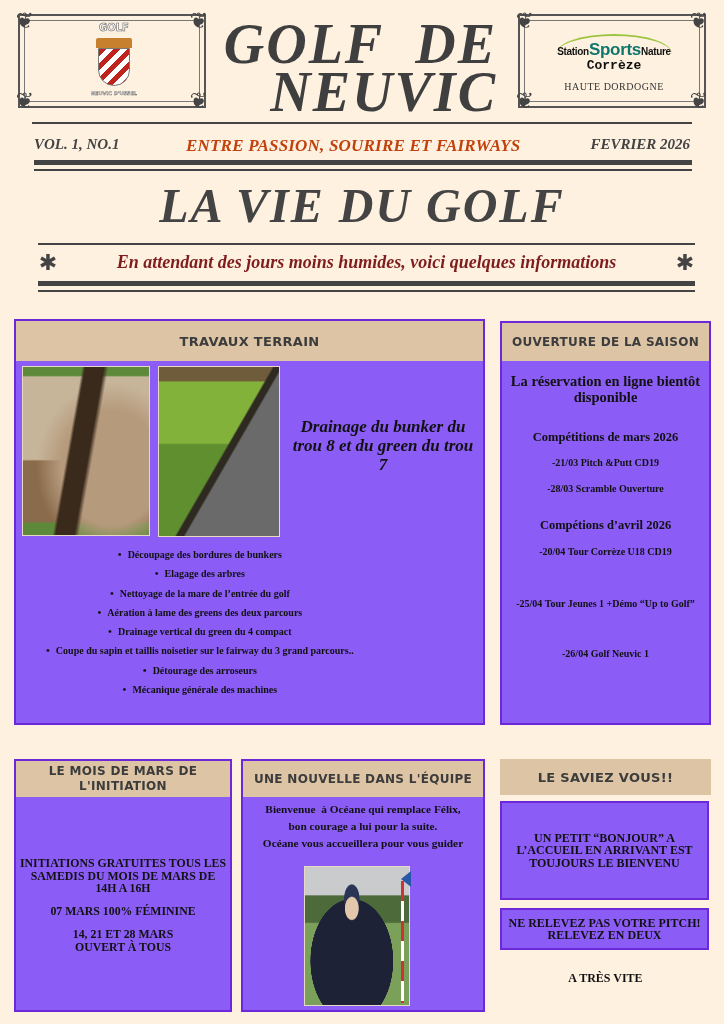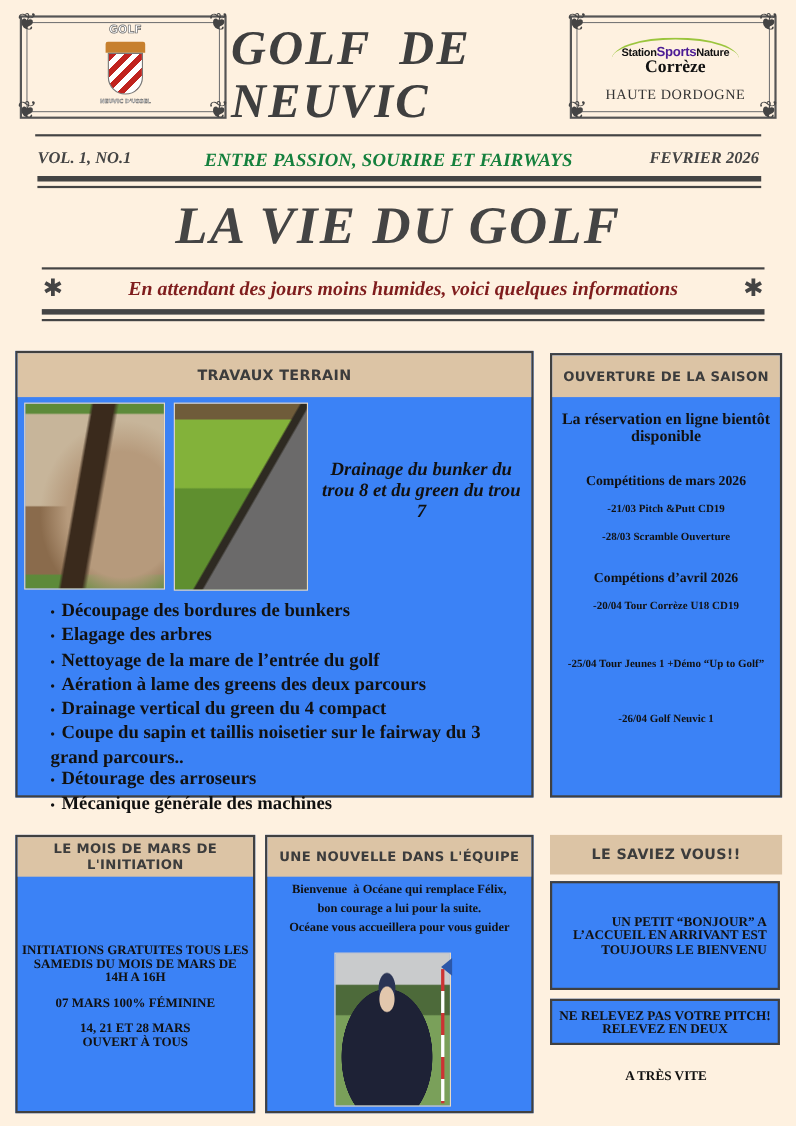--- a/index.html
+++ b/index.html
@@ -20,63 +20,63 @@
   .crest { position: absolute; left: 74px; top: 6px; width: 40px; height: 80px; }
   .crest-golf { position: absolute; left: 0; width: 100%; top: 0; text-align: center; font-family: "DejaVu Sans", sans-serif; font-weight: bold; font-size: 10px; color: #fff; -webkit-text-stroke: 0.6px #666; }
   .crest-crown { position: absolute; left: 2px; top: 16px; width: 36px; height: 10px; background: #c7802e; border-radius: 2px 2px 0 0; }
   .crest-shield { position: absolute; left: 4px; top: 26px; width: 32px; height: 38px; border-radius: 0 0 16px 16px; border: 1px solid #777;
     background: repeating-linear-gradient(135deg, #c0231e 0 5px, #fff 5px 10px); }
   .crest-sub { position: absolute; left: -12px; width: 64px; top: 68px; text-align: center; font-family: "DejaVu Sans", sans-serif; font-size: 5px; font-weight: bold; color: #fff; -webkit-text-stroke: 0.4px #666; }
 
   .ssn { position: absolute; left: 20px; top: 18px; width: 148px; text-align: center; }
   .ssn-arc { position: absolute; left: 16px; top: 0; width: 116px; height: 40px; border-top: 2px solid #9bc53d; border-radius: 50%; }
   .ssn-line1 { position: relative; top: 6px; font-family: "Liberation Sans", sans-serif; font-weight: bold; font-size: 10px; letter-spacing: -0.3px; }
-  .ssn-line1 .big { color: #4c1d95; font-size: 12px; }
-  .ssn-line2 { position: relative; top: 4px; font-family: Liberation Serif, serif; font-weight: bold; font-size: 16px; text-align: center; }
-  .ssn-line3 { position: relative; top: 12px; font-family: "Liberation Serif", serif; font-size: 13px; color: #333; letter-spacing: 0.5px; }
-
-  #masthead { position: absolute; left: 210px; top: 20px; width: 305px; text-align: left; font-family: "Liberation Serif", serif; font-style: italic; font-weight: bold; font-size: 44px; line-height: 48px; color: #3f3f3f; letter-spacing: 2px; }
+  .ssn-line1 .big { color: #0f766e; font-size: 17px; }
+  .ssn-line2 { position: relative; top: 4px; font-family: Liberation Mono, monospace; font-weight: bold; font-size: 13px; text-align: center; }
+  .ssn-line3 { position: relative; top: 12px; font-family: "Liberation Serif", serif; font-size: 10px; color: #333; letter-spacing: 0.5px; }
+
+  #masthead { position: absolute; left: 192px; top: 20px; width: 305px; text-align: right; font-family: "Liberation Serif", serif; font-style: italic; font-weight: bold; font-size: 56px; line-height: 48px; color: #3f3f3f; letter-spacing: 2px; }
 
   .rule { position: absolute; background: #444; }
   #rule-top { left: 32px; top: 122px; width: 660px; height: 2px; }
 
   .meta { position: absolute; top: 136px; font-family: "Liberation Serif", serif; font-style: italic; font-weight: bold; color: #444; font-size: 15px; }
   #vol { left: 34px; }
-  #tagline { left: 186px; font-size: 17px; color: #15803d; letter-spacing: 0.2px; }
+  #tagline { left: 186px; font-size: 17px; color: #c2410c; letter-spacing: 0.2px; }
   #date { right: 34px; }
 
   #rule-2a { left: 34px; top: 160px; width: 658px; height: 5px; }
   #rule-2b { left: 34px; top: 169px; width: 658px; height: 2px; }
 
   #headline { position: absolute; left: 0; width: 724px; top: 178px; text-align: center; font-family: "Liberation Serif", serif; font-style: italic; font-weight: bold; font-size: 48px; color: #444; letter-spacing: 2px; }
 
   #rule-3 { left: 38px; top: 243px; width: 657px; height: 2px; }
   #subtitle-row { position: absolute; left: 38px; top: 248px; width: 657px; height: 28px; display: flex; align-items: center; justify-content: space-between; }
   .star { font-family: "DejaVu Sans", sans-serif; font-size: 22px; font-weight: bold; color: #444; width: 20px; text-align: center; }
   #subtitle { font-family: "Liberation Serif", serif; font-style: italic; font-weight: bold; font-size: 18px; color: #7f1d1d; }
   #rule-4a { left: 38px; top: 281px; width: 657px; height: 5px; }
   #rule-4b { left: 38px; top: 290px; width: 657px; height: 2px; }
 
-  .box { position: absolute; border: 2px solid #404040; background: #3b82f6; }
+  .box { position: absolute; border: 2px solid #6d28d9; background: #8b5cf6; }
   .box-head { background: #dcc4a5; color: #3c3c3c; text-align: center; font-family: "DejaVu Sans", sans-serif; font-weight: bold; text-transform: uppercase; font-size: 13px; letter-spacing: 0.3px; display: flex; align-items: center; justify-content: center; line-height: 15px; }
 
   #box-travaux { left: 14px; top: 319px; width: 471px; height: 406px; }
   #box-travaux .box-head { height: 40px; }
   .photo { position: absolute; border: 1px solid #e8d9c4; }
   #photo-bunker { left: 6px; top: 45px; width: 128px; height: 170px;
     background:
       linear-gradient(100deg, transparent 0 38%, #3a2a1c 40% 52%, transparent 55%),
       radial-gradient(ellipse at 70% 60%, #b69a7c 0 40%, transparent 60%),
       linear-gradient(180deg, #5d8a3a 0 5%, #c7b59a 6% 55%, #8a6b4c 56% 92%, #5d8a3a 93%); }
   #photo-drain { left: 142px; top: 45px; width: 122px; height: 171px;
     background:
       linear-gradient(120deg, transparent 0 52%, #2e2a22 53% 56%, #6b6a6a 57%),
       linear-gradient(180deg, #6f5c3a 0 8%, #83b23a 9% 45%, #5f8f2f 46%); }
   #caption-drain { position: absolute; left: 272px; top: 96px; width: 190px; text-align: center; font-style: italic; font-weight: bold; font-size: 17px; line-height: 19px; }
-  #list-travaux { position: absolute; left: 30px; top: 224px; list-style: none; font-weight: bold; font-size: 17px; line-height: 19.3px; }
+  #list-travaux { position: absolute; left: 30px; top: 224px; list-style: none; font-weight: bold; font-size: 10px; line-height: 19.3px; text-align: center; }
   #list-travaux li::before { content: "•"; margin-right: 6px; font-size: 11px; }
 
   #box-ouverture { left: 500px; top: 321px; width: 211px; height: 404px; }
   #box-ouverture .box-head { height: 38px; font-size: 12px; }
   .ouv-body { text-align: center; font-weight: bold; }
   #ouv-resa { position: absolute; left: 0; width: 100%; top: 50px; font-size: 14.5px; line-height: 16px; }
   .ouv-sub { position: absolute; left: 0; width: 100%; font-size: 12.5px; }
   .ouv-item { position: absolute; left: 4px; right: 4px; font-size: 10px; line-height: 15px; }
 
   #box-mars { left: 14px; top: 759px; width: 218px; height: 253px; }
@@ -89,21 +89,21 @@
   #photo-oceane { left: 61px; top: 105px; width: 106px; height: 140px;
     background:
       radial-gradient(ellipse at 45% 30%, #e2c7ad 0 8%, transparent 9%),
       radial-gradient(ellipse at 45% 23%, #2a3454 0 9%, transparent 10%),
       radial-gradient(ellipse 40% 45% at 45% 68%, #1e2236 0 99%, transparent 100%),
       linear-gradient(180deg, #c9cbcc 0 20%, #4d6a3a 21% 40%, #7aa05a 41%); }
   .flag { position: absolute; left: 158px; top: 110px; width: 0; height: 0; border-top: 8px solid transparent; border-bottom: 8px solid transparent; border-right: 10px solid #2b57a8; }
   .pole { position: absolute; left: 158px; top: 120px; width: 3px; height: 122px; background: repeating-linear-gradient(180deg, #c33 0 20px, #fff 20px 40px); }
 
   #saviez-head { position: absolute; left: 500px; top: 759px; width: 211px; height: 36px; }
-  #box-bonjour { left: 500px; top: 801px; width: 209px; height: 99px; display: flex; align-items: center; justify-content: center; text-align: right; font-weight: bold; font-size: 12px; line-height: 12.5px; padding: 0 10px; }
+  #box-bonjour { left: 500px; top: 801px; width: 209px; height: 99px; display: flex; align-items: center; justify-content: center; text-align: center; font-weight: bold; font-size: 12px; line-height: 12.5px; padding: 0 10px; }
   #box-pitch { left: 500px; top: 908px; width: 209px; height: 42px; display: flex; align-items: center; justify-content: center; text-align: center; font-weight: bold; font-size: 12px; line-height: 12.5px; }
   #a-tres-vite { position: absolute; left: 500px; top: 971px; width: 211px; text-align: center; font-weight: bold; font-size: 12px; }
 </style>
 </head>
 <body>
 
 <div id="frame-left" class="ornate-frame">
   <span class="corner tl">❦</span>
   <span class="corner tr">❦</span>
   <span class="corner bl">❦</span>

